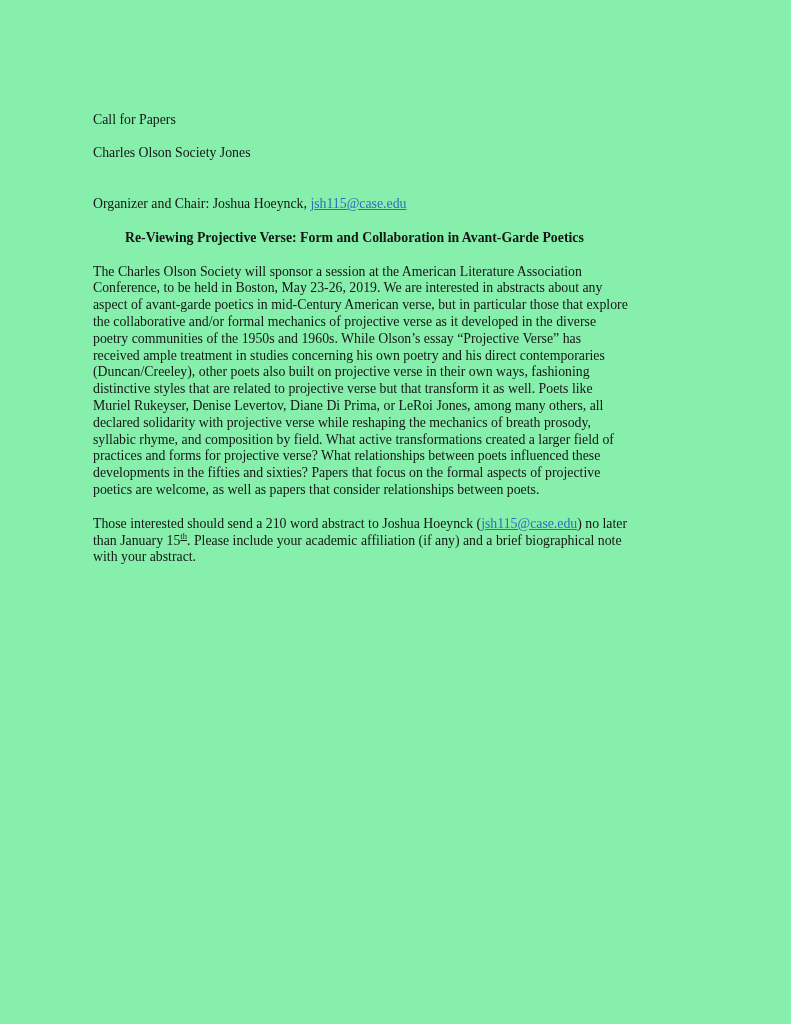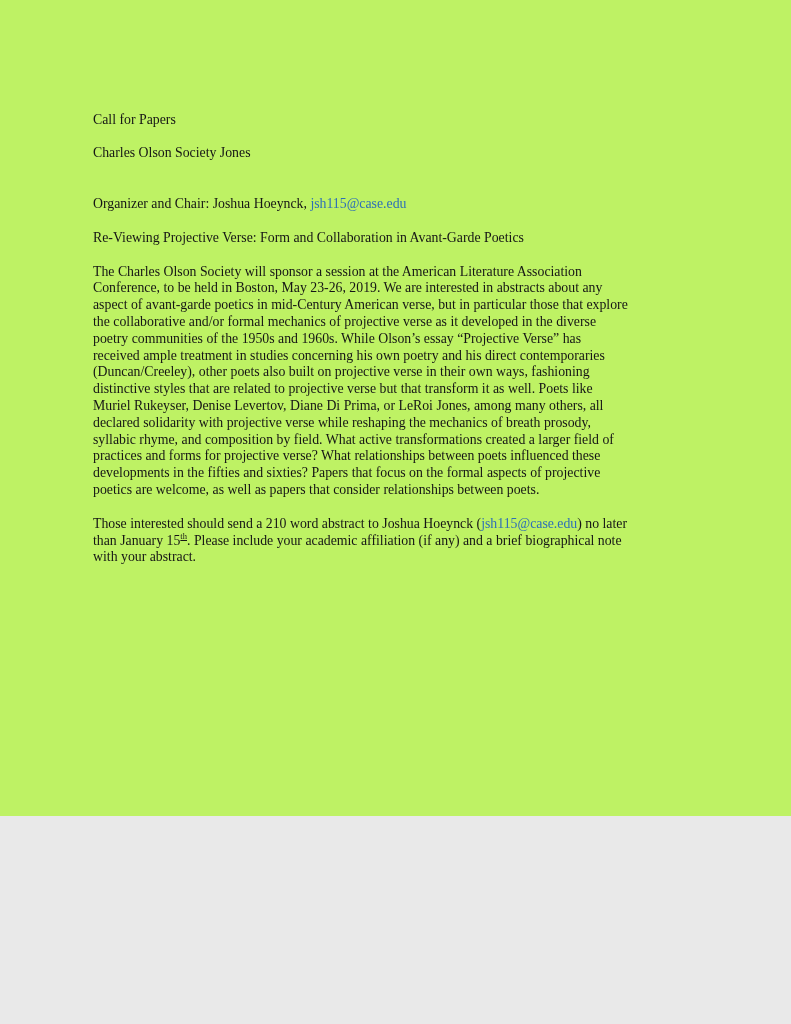--- a/index.html
+++ b/index.html
@@ -3,46 +3,48 @@
 <meta charset="utf-8">
 <style>
   html, body {
     margin: 0;
     padding: 0;
     background: #e9e9e9;
   }
   .page {
     position: relative;
     width: 791px;
-    height: 816px;
-    background: #bef264;
+    height: 1024px;
+    background: #86efac;
     font-family: "Liberation Serif", serif;
     color: #151515;
     overflow: hidden;
   }
   .content {
     position: absolute;
     left: 93px;
     top: 95px;
     width: 625px;
     font-size: 13.8px;
     line-height: 16.8px;
   }
   .block {
     margin: 0 0 17px 0;
     white-space: pre-line;
   }
   .header-line {
     white-space: normal;
   }
   .doc-title {
-    font-weight: normal;
+    font-weight: bold;
+    margin-left: 32px;
   }
   a.email-link {
     color: #2e6fb7;
+    text-decoration: underline;
     cursor: pointer;
   }
   sup.ordinal {
     font-size: 0.62em;
     vertical-align: super;
     line-height: 0;
     text-decoration: underline;
   }
 </style>
 </head>

